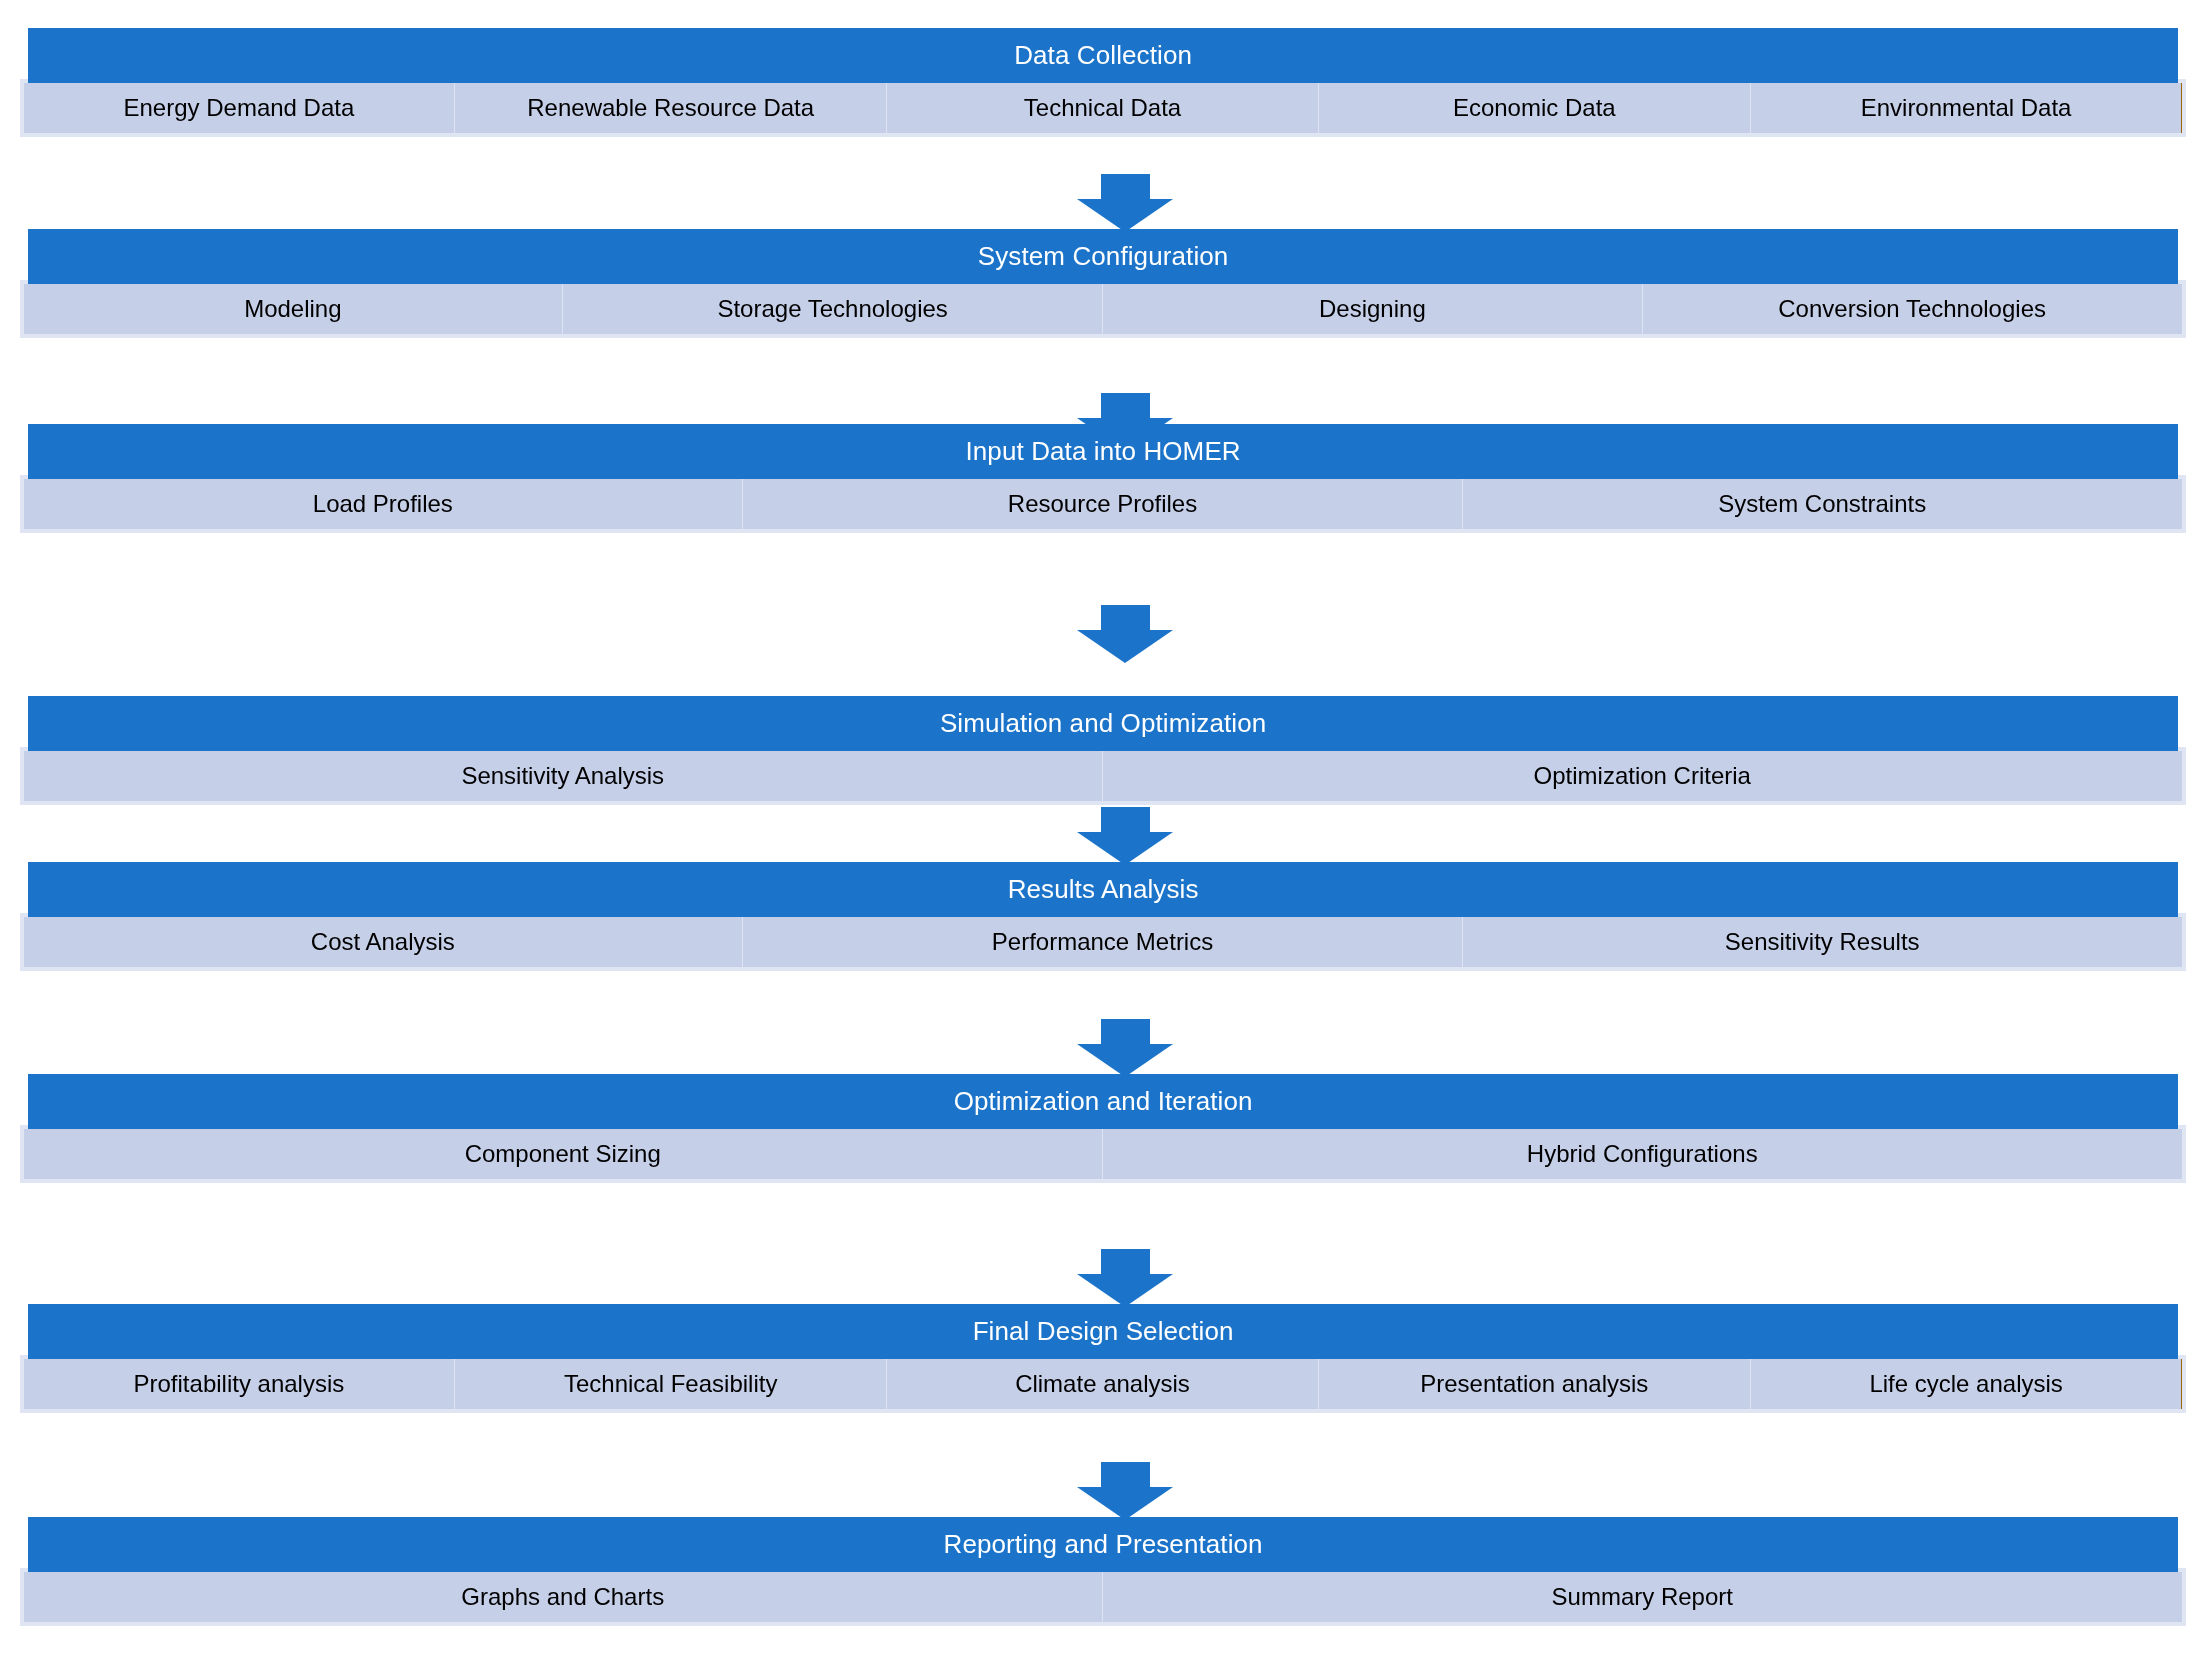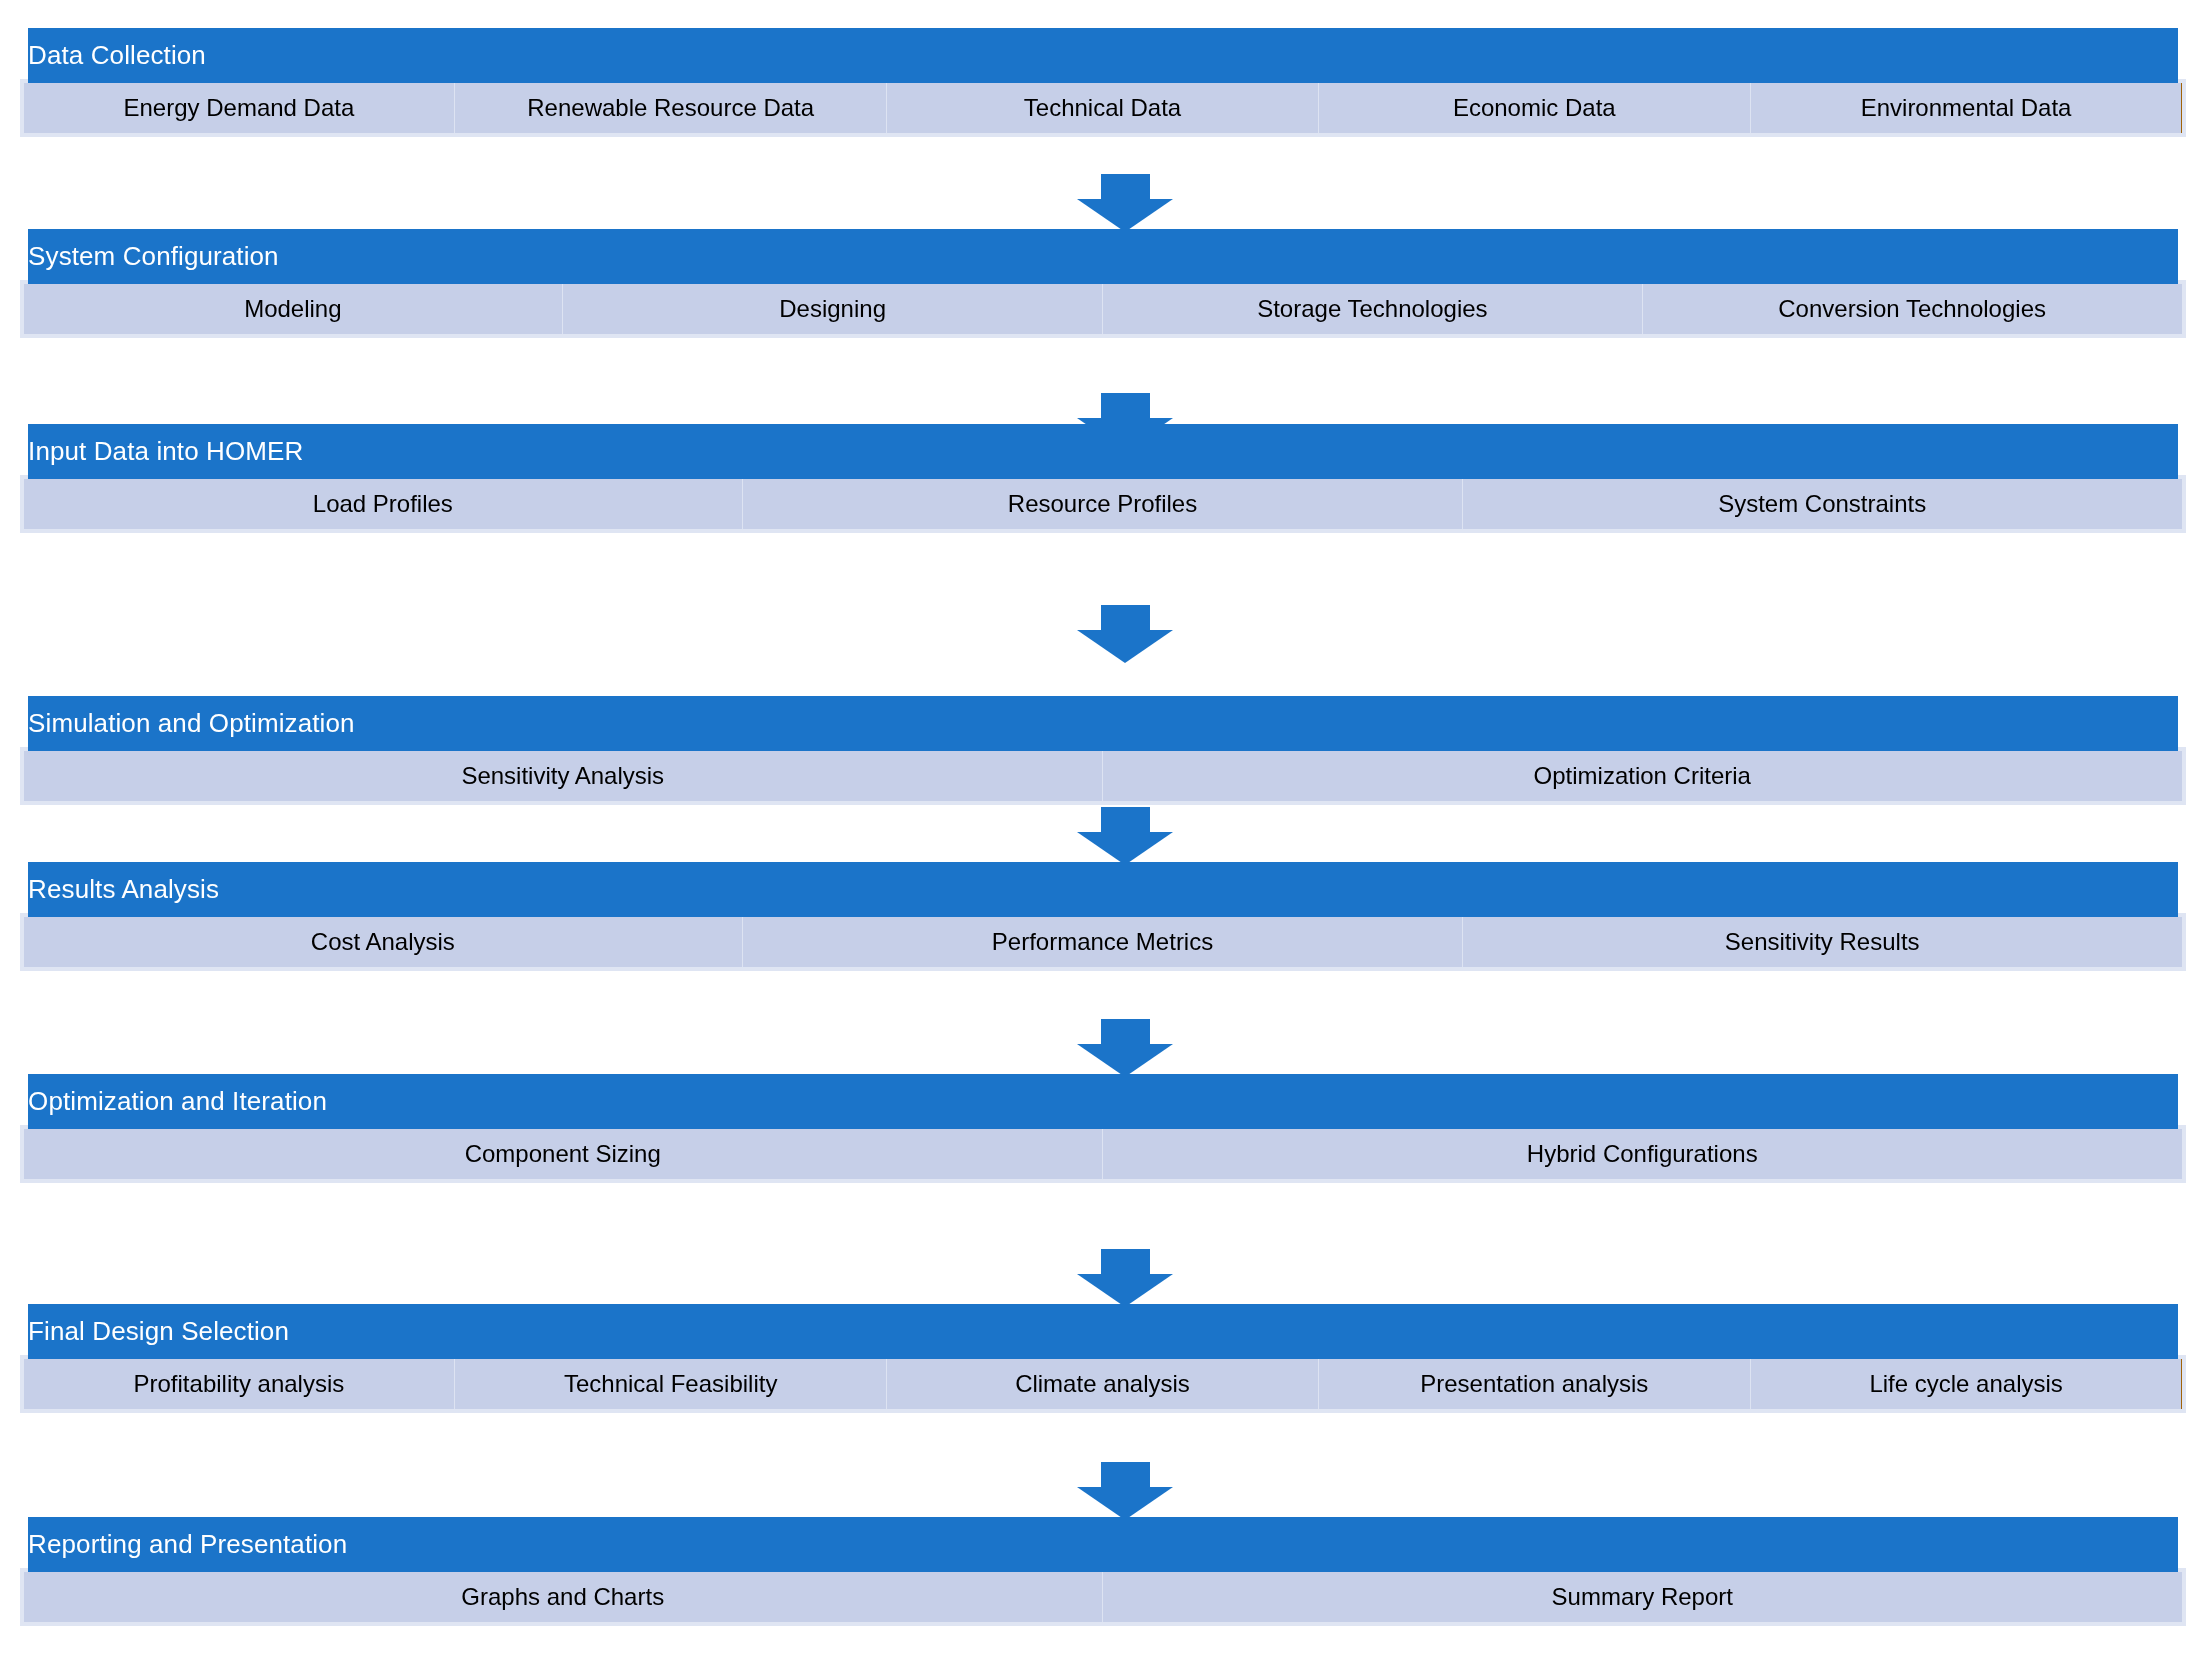--- a/index.html
+++ b/index.html
@@ -27,20 +27,21 @@
   }
   .stage-header {
     position: relative;
     margin-left: 4.6px;
     margin-right: 3.4px;
     background: #1B74C9;
     color: #ffffff;
     height: 55px;
     display: flex;
     align-items: center;
+    justify-content: center;
     text-align: center;
     font-size: 26px;
     font-weight: 400;
     letter-spacing: 0.1px;
     z-index: 3;
   }
   .stage-subrow {
     position: relative;
     display: flex;
     width: 100%;
@@ -126,24 +127,24 @@
     </div>
     <div class="stage" style="top: 229px;">
       <div class="stage-header">
         <span>System Configuration</span>
       </div>
       <div class="stage-subrow">
         <div class="substage">
           <span>Modeling</span>
         </div>
         <div class="substage">
+          <span>Storage Technologies</span>
+        </div>
+        <div class="substage">
           <span>Designing</span>
-        </div>
-        <div class="substage">
-          <span>Storage Technologies</span>
         </div>
         <div class="substage">
           <span>Conversion Technologies</span>
         </div>
       </div>
     </div>
     <div class="arrow" style="top: 393px; left: 1077px;">
       <div class="stem"></div>
       <div class="head"></div>
     </div>

